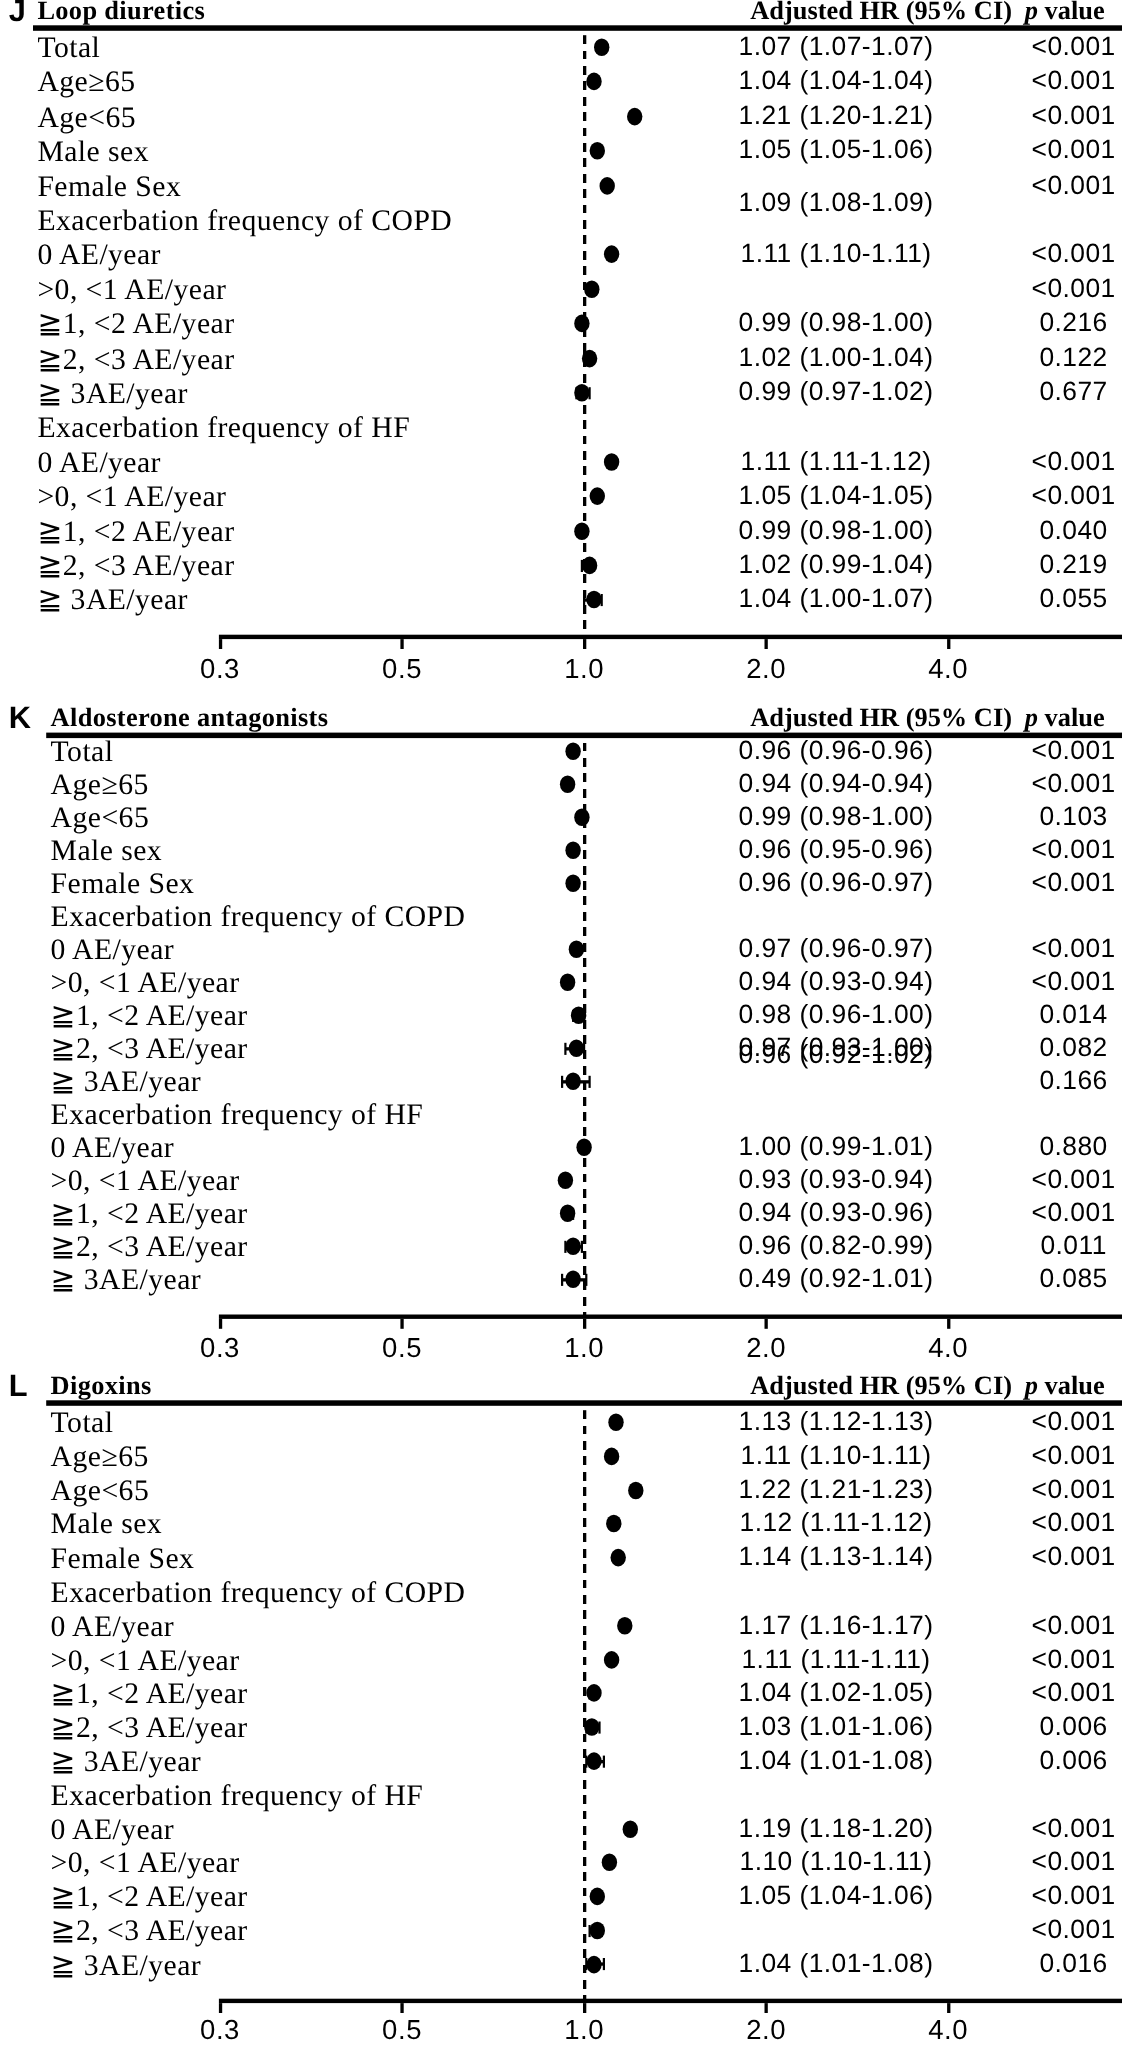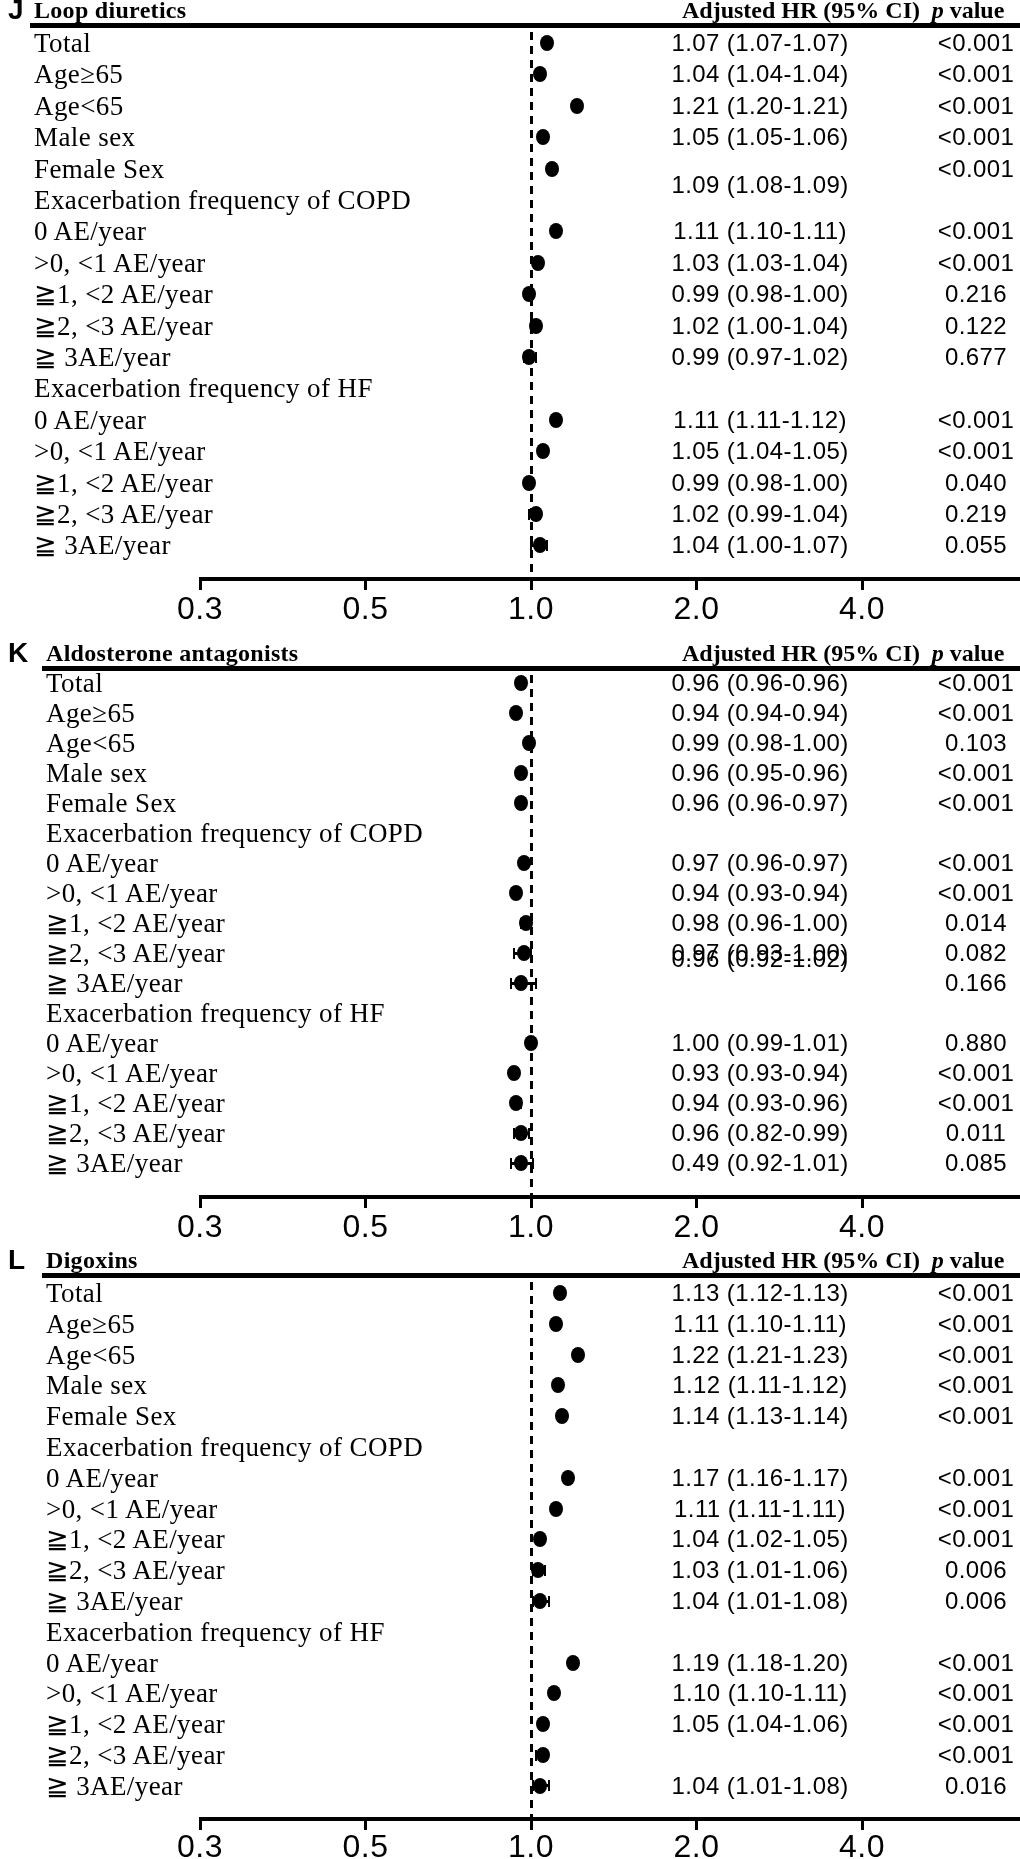--- a/index.html
+++ b/index.html
@@ -16,21 +16,21 @@
   .row-label{position:absolute;font-size:27px;line-height:32px;letter-spacing:0.4px;white-space:nowrap;}
   .hr-text,.p-text{position:absolute;font-family:"Liberation Sans",sans-serif;font-size:24px;
                    line-height:32px;letter-spacing:0.4px;text-align:center;white-space:nowrap;}
   .ref-line{position:absolute;width:3px;
             background:repeating-linear-gradient(to bottom,#000 0 8px,transparent 8px 14px);}
   .whisker{position:absolute;height:3px;background:#000;}
   .cap{position:absolute;width:2px;height:11px;background:#000;}
   .dot{position:absolute;width:14px;height:16px;border-radius:50%;background:#000;}
   .axis-line{position:absolute;height:4px;background:#000;}
   .tick{position:absolute;width:3px;height:9px;background:#000;}
-  .tick-label{position:absolute;font-family:"Liberation Sans",sans-serif;font-size:32px;line-height:25px;
+  .tick-label{position:absolute;font-family:"Liberation Sans",sans-serif;font-size:25px;line-height:25px;
               letter-spacing:0.5px;transform:translateX(-50%);}
 </style>
 </head>
 <body>
 
 <div id="figure">
     <div class="panel">
       <div class="panel-letter" style="left: 8px; top: -6px;">J</div>
       <div class="panel-title" style="left: 34px; top: -5px;">Loop diuretics</div>
       <div class="col-header hr-header" style="left: 520px; width: 400px; top: -5px;">Adjusted HR (95% CI)</div>
@@ -78,21 +78,20 @@
       <div class="cap" style="left: 552.757px; top: 225.9px;"></div>
       <div class="cap" style="left: 554.918px; top: 225.9px;"></div>
       <div class="dot" style="left: 548.918px; top: 223.4px;"></div>
       <div class="hr-text" style="left: 630px; width: 260px; top: 215.4px;">1.11 (1.10-1.11)</div>
       <div class="p-text" style="left: 886px; width: 180px; top: 215.4px;">&lt;0.001</div>
       <div class="row-label" style="left: 34px; top: 246.8px;">&gt;0, &lt;1 AE/year</div>
       <div class="whisker" style="left: 538.058px; width: 2.30694px; top: 261.3px;"></div>
       <div class="cap" style="left: 537.058px; top: 257.3px;"></div>
       <div class="cap" style="left: 539.365px; top: 257.3px;"></div>
       <div class="dot" style="left: 531.058px; top: 254.8px;"></div>
-      <div class="hr-text" style="left: 630px; width: 260px; top: 246.8px;">1.03 (1.03-1.04)</div>
       <div class="p-text" style="left: 886px; width: 180px; top: 246.8px;">&lt;0.001</div>
       <div class="row-label" style="left: 34px; top: 278.2px;">≧1, &lt;2 AE/year</div>
       <div class="whisker" style="left: 526.176px; width: 4.82372px; top: 292.7px;"></div>
       <div class="cap" style="left: 525.176px; top: 288.7px;"></div>
       <div class="cap" style="left: 530px; top: 288.7px;"></div>
       <div class="dot" style="left: 521.6px; top: 286.2px;"></div>
       <div class="hr-text" style="left: 630px; width: 260px; top: 278.2px;">0.99 (0.98-1.00)</div>
       <div class="p-text" style="left: 886px; width: 180px; top: 278.2px;">0.216</div>
       <div class="row-label" style="left: 34px; top: 309.6px;">≧2, &lt;3 AE/year</div>
       <div class="whisker" style="left: 531px; width: 9.36457px; top: 324.1px;"></div>

